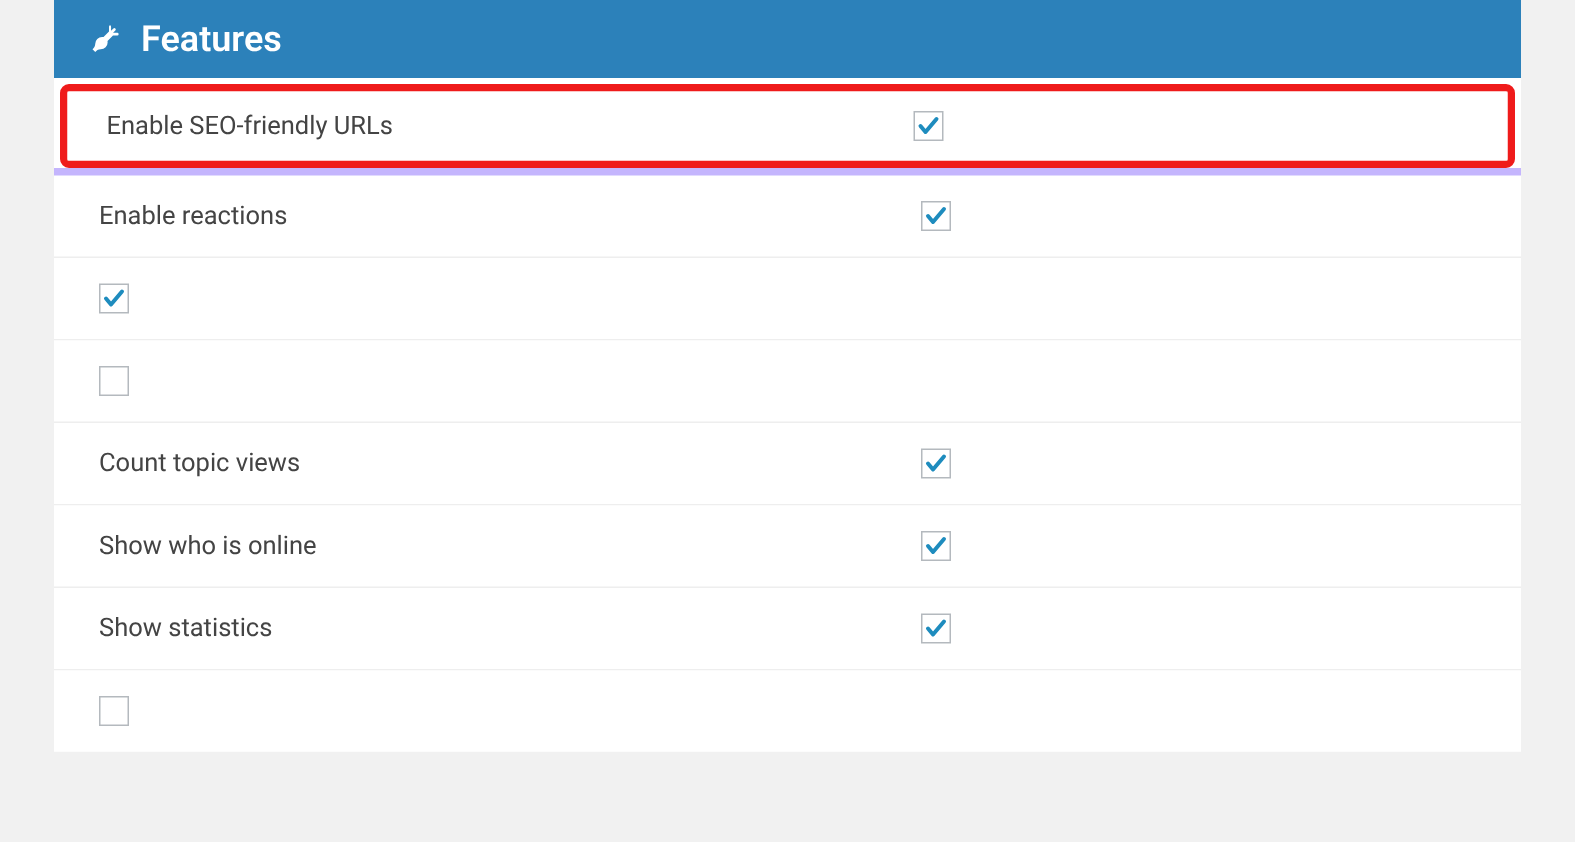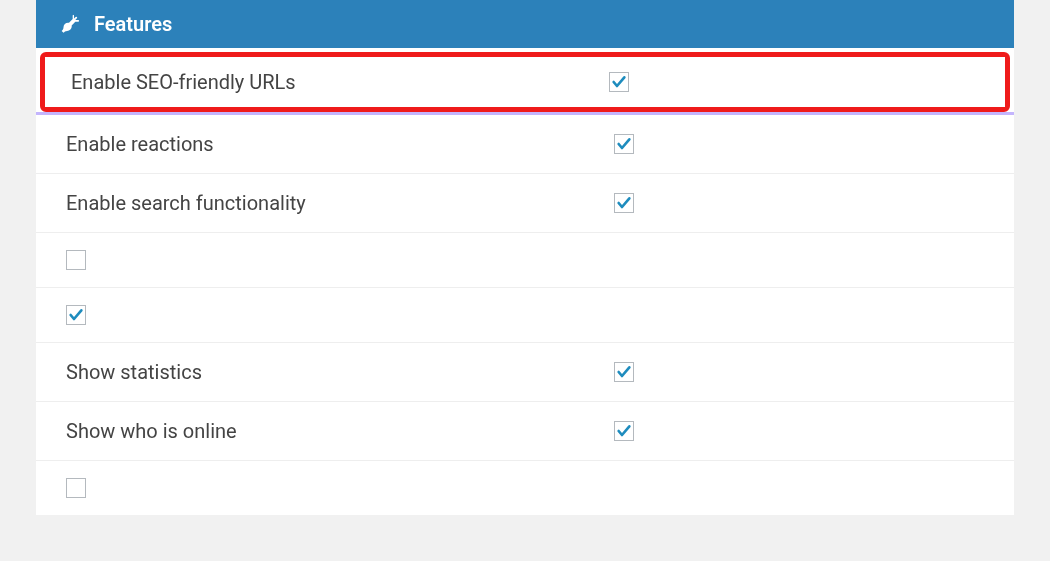--- a/index.html
+++ b/index.html
@@ -13,38 +13,38 @@
   .panel {
     margin: 0 36px;
     background: #fff;
   }
   .panel-header {
     background: #2c81ba;
     color: #fff;
     padding: 12px 22px;
     display: flex;
     align-items: center;
-    font-size: 20px;
+    font-size: 24px;
     font-weight: 600;
   }
   .panel-header .icon {
     margin-right: 14px;
     display: inline-flex;
   }
   .row {
     display: flex;
     align-items: center;
     justify-content: space-between;
     padding: 17px 30px 17px 30px;
     border-bottom: 1px solid #eeeeee;
     background: #fff;
   }
   .row:last-child { border-bottom: none; }
   .row-label {
-    font-size: 20px;
+    font-size: 17px;
     color: #444;
     flex: 1;
   }
   .checkbox {
     width: 20px;
     height: 20px;
     border: 1px solid #b4b9be;
     background: #fff;
     display: inline-flex;
     align-items: center;
@@ -57,21 +57,21 @@
   .highlight-wrapper {
     border: 5px solid #ef1b1b;
     border-radius: 6px;
     margin: 4px 4px 0 4px;
   }
   .highlight-wrapper .row {
     border-bottom: none;
     padding: 13px 26px 13px 26px;
   }
   .rows-rest .row:first-child {
-    border-top: 3px solid #c4b5fd;
+    border-top: 5px solid #c4b5fd;
   }
 </style>
 </head>
 <body>
 
 <div class="panel">
   <div class="panel-header">
     <span class="icon">
       <svg width="22" height="22" viewBox="0 0 24 24" fill="#fff">
         <path d="M16.5 2a1 1 0 0 1 1 1v3.09l1.7-1.7a1 1 0 1 1 1.42 1.42l-1.7 1.7H22a1 1 0 1 1 0 2h-3.09l-4 4c.06.32.09.65.09 1a5 5 0 0 1-5 5c-2 0-3 1-4 2l-2-2c1-1 2-2 2-4a5 5 0 0 1 5-5c.35 0 .68.03 1 .09l4-4V3a1 1 0 0 1 1-1z"></path>
@@ -94,54 +94,54 @@
   <div class="rows-rest">
     <div class="row">
       <span class="row-label">Enable reactions</span>
       <span class="checkbox checked">
         <svg width="16" height="16" viewBox="0 0 24 24" fill="none" stroke="#1e8cbe" stroke-width="4" stroke-linecap="round" stroke-linejoin="round">
             <polyline points="4 12 9 18 20 5"></polyline>
           </svg>
       </span>
     </div>
     <div class="row">
-      <span class="row-label">Enable search functionality</span>
       <span class="checkbox checked">
         <svg width="16" height="16" viewBox="0 0 24 24" fill="none" stroke="#1e8cbe" stroke-width="4" stroke-linecap="round" stroke-linejoin="round">
             <polyline points="4 12 9 18 20 5"></polyline>
           </svg>
       </span>
     </div>
     <div class="row">
       <span class="checkbox">
         
       </span>
     </div>
     <div class="row">
+      <span class="row-label">Count topic views</span>
+      <span class="checkbox checked">
+        <svg width="16" height="16" viewBox="0 0 24 24" fill="none" stroke="#1e8cbe" stroke-width="4" stroke-linecap="round" stroke-linejoin="round">
+            <polyline points="4 12 9 18 20 5"></polyline>
+          </svg>
+      </span>
+    </div>
+    <div class="row">
+      <span class="row-label">Show who is online</span>
       <span class="checkbox checked">
         <svg width="16" height="16" viewBox="0 0 24 24" fill="none" stroke="#1e8cbe" stroke-width="4" stroke-linecap="round" stroke-linejoin="round">
             <polyline points="4 12 9 18 20 5"></polyline>
           </svg>
       </span>
     </div>
     <div class="row">
       <span class="row-label">Show statistics</span>
       <span class="checkbox checked">
         <svg width="16" height="16" viewBox="0 0 24 24" fill="none" stroke="#1e8cbe" stroke-width="4" stroke-linecap="round" stroke-linejoin="round">
             <polyline points="4 12 9 18 20 5"></polyline>
           </svg>
       </span>
     </div>
     <div class="row">
-      <span class="row-label">Show who is online</span>
-      <span class="checkbox checked">
-        <svg width="16" height="16" viewBox="0 0 24 24" fill="none" stroke="#1e8cbe" stroke-width="4" stroke-linecap="round" stroke-linejoin="round">
-            <polyline points="4 12 9 18 20 5"></polyline>
-          </svg>
-      </span>
-    </div>
-    <div class="row">
       <span class="checkbox">
         
       </span>
     </div>
   </div>
 </div>
 
 </body></html>

